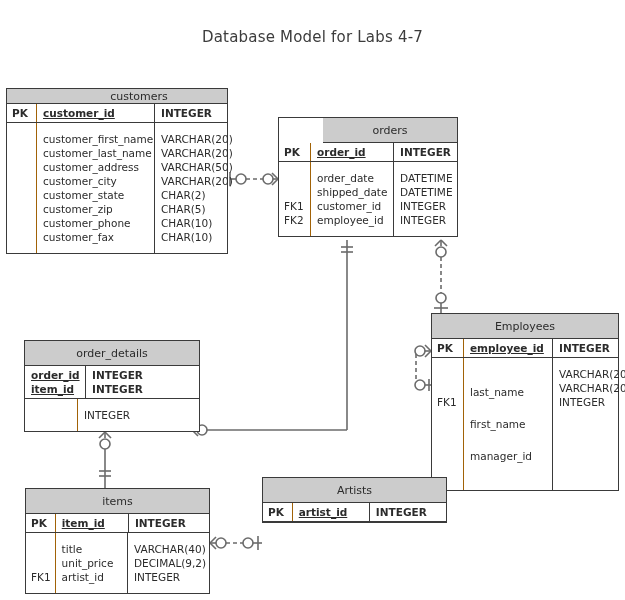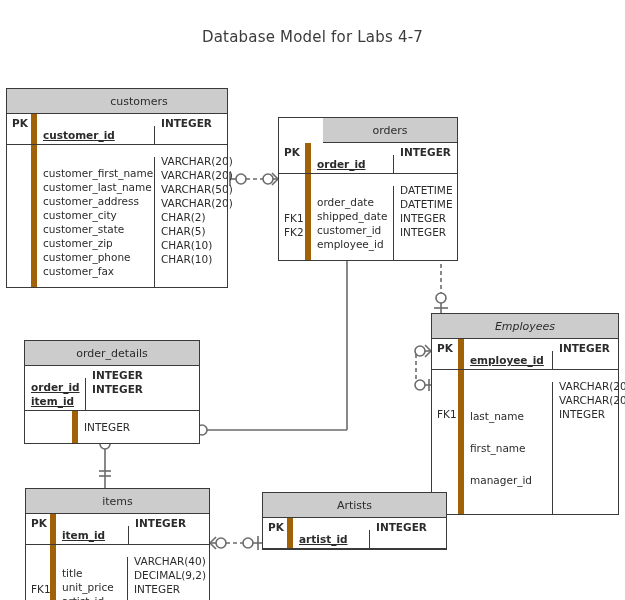--- a/index.html
+++ b/index.html
@@ -40,29 +40,29 @@
     color:#2b2b2b;
     display:flex;align-items:center;justify-content:center;
   }
   .sect{
     box-sizing:border-box;
     display:flex;
   }
   .sect.keys{border-bottom:1px solid #3a3a3a;}
   .col-k{
     box-sizing:border-box;
-    border-right:6px solid #a16207;
+    border-right:1px solid #a16207;
     padding:2px 4px 2px 5px;
     display:flex;flex-direction:column;justify-content:flex-start;
   }
   .col-n{
     box-sizing:border-box;
     border-right:1px solid #3a3a3a;
     padding:2px 4px 2px 6px;
-    display:flex;flex-direction:column;justify-content:flex-start;margin-top:12px;
+    display:flex;flex-direction:column;justify-content:flex-start;
   }
   .col-t{
     box-sizing:border-box;
     padding:2px 4px 2px 6px;
     display:flex;flex-direction:column;justify-content:flex-start;
   }
   .row-line{
     line-height:14px;
     height:14px;
     white-space:nowrap;
@@ -157,21 +157,21 @@
         <line x1="226" y1="543" x2="243" y2="543" stroke-dasharray="4,3"></line>
         <circle cx="248" cy="543" r="5" fill="#ffffff" stroke="#6b6b6b" stroke-width="1.6"></circle>
         <line x1="253" y1="543" x2="262" y2="543"></line>
         <line x1="258" y1="536" x2="258" y2="550"></line>
       </g>
 
     </g>
   </svg>
 
   <div class="entity" style="left:6px;top:88px;width:222px;">
-    <div class="ent-title" style="height:25px;padding-left:44px;">customers</div>
+    <div class="ent-title" style="height:15px;padding-left:44px;">customers</div>
     <div class="sect keys pkrow">
       <div class="col-k" style="width:30px;">
         <div class="row-line">PK</div>
       </div>
       <div class="col-n" style="width:118px;">
         <div class="row-line">customer_id</div>
       </div>
       <div class="col-t" style="width:72px;">
         <div class="row-line">INTEGER</div>
       </div>
@@ -251,21 +251,21 @@
         <div class="row-line">DATETIME</div>
         <div class="row-line">DATETIME</div>
         <div class="row-line">INTEGER</div>
         <div class="row-line">INTEGER</div>
         <div class="spacer"></div>
       </div>
     </div>
   </div>
 
   <div class="entity" style="left:431px;top:313px;width:188px;">
-    <div class="ent-title" style="height:25px;font-style:italic;">Employees</div>
+    <div class="ent-title" style="height:25px;">Employees</div>
     <div class="sect keys pkrow">
       <div class="col-k" style="width:32px;">
         <div class="row-line">PK</div>
       </div>
       <div class="col-n" style="width:89px;">
         <div class="row-line">employee_id</div>
       </div>
       <div class="col-t" style="width:65px;">
         <div class="row-line">INTEGER</div>
       </div>
@@ -352,21 +352,21 @@
       <div class="col-t" style="width:81px;">
         <div class="spacer"></div>
         <div class="row-line">VARCHAR(40)</div>
         <div class="row-line">DECIMAL(9,2)</div>
         <div class="row-line">INTEGER</div>
         <div class="spacer"></div>
       </div>
     </div>
   </div>
 
-  <div class="entity" style="left:262px;top:492px;width:185px;">
+  <div class="entity" style="left:262px;top:477px;width:185px;">
     <div class="ent-title" style="height:25px;">Artists</div>
     <div class="sect keys pkrow">
       <div class="col-k" style="width:30px;">
         <div class="row-line">PK</div>
       </div>
       <div class="col-n" style="width:78px;">
         <div class="row-line">artist_id</div>
       </div>
       <div class="col-t" style="width:77px;">
         <div class="row-line">INTEGER</div>

